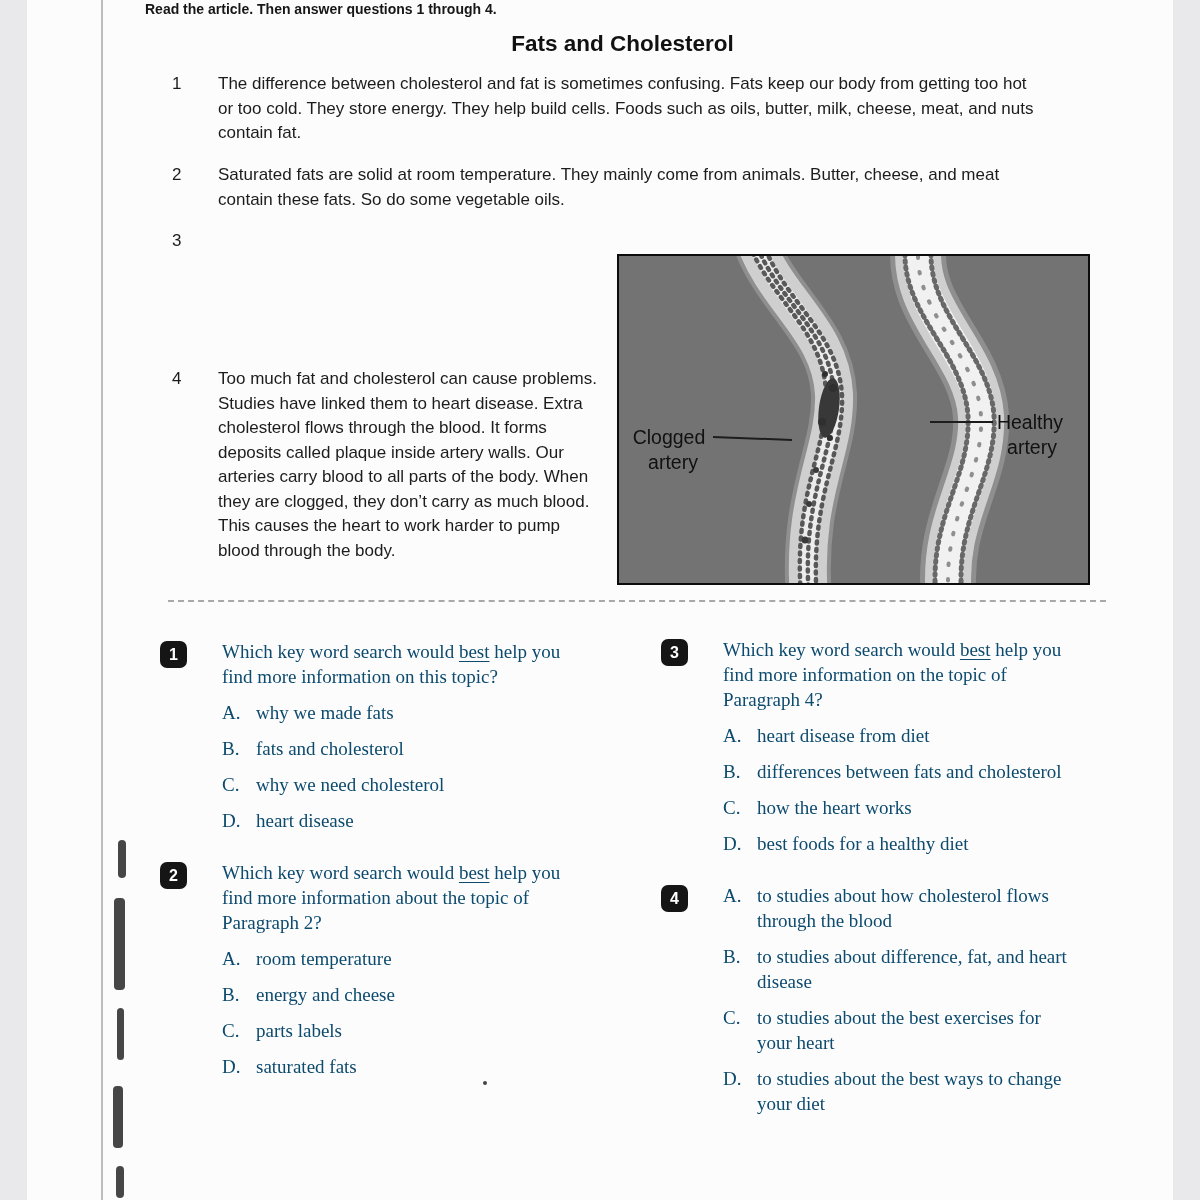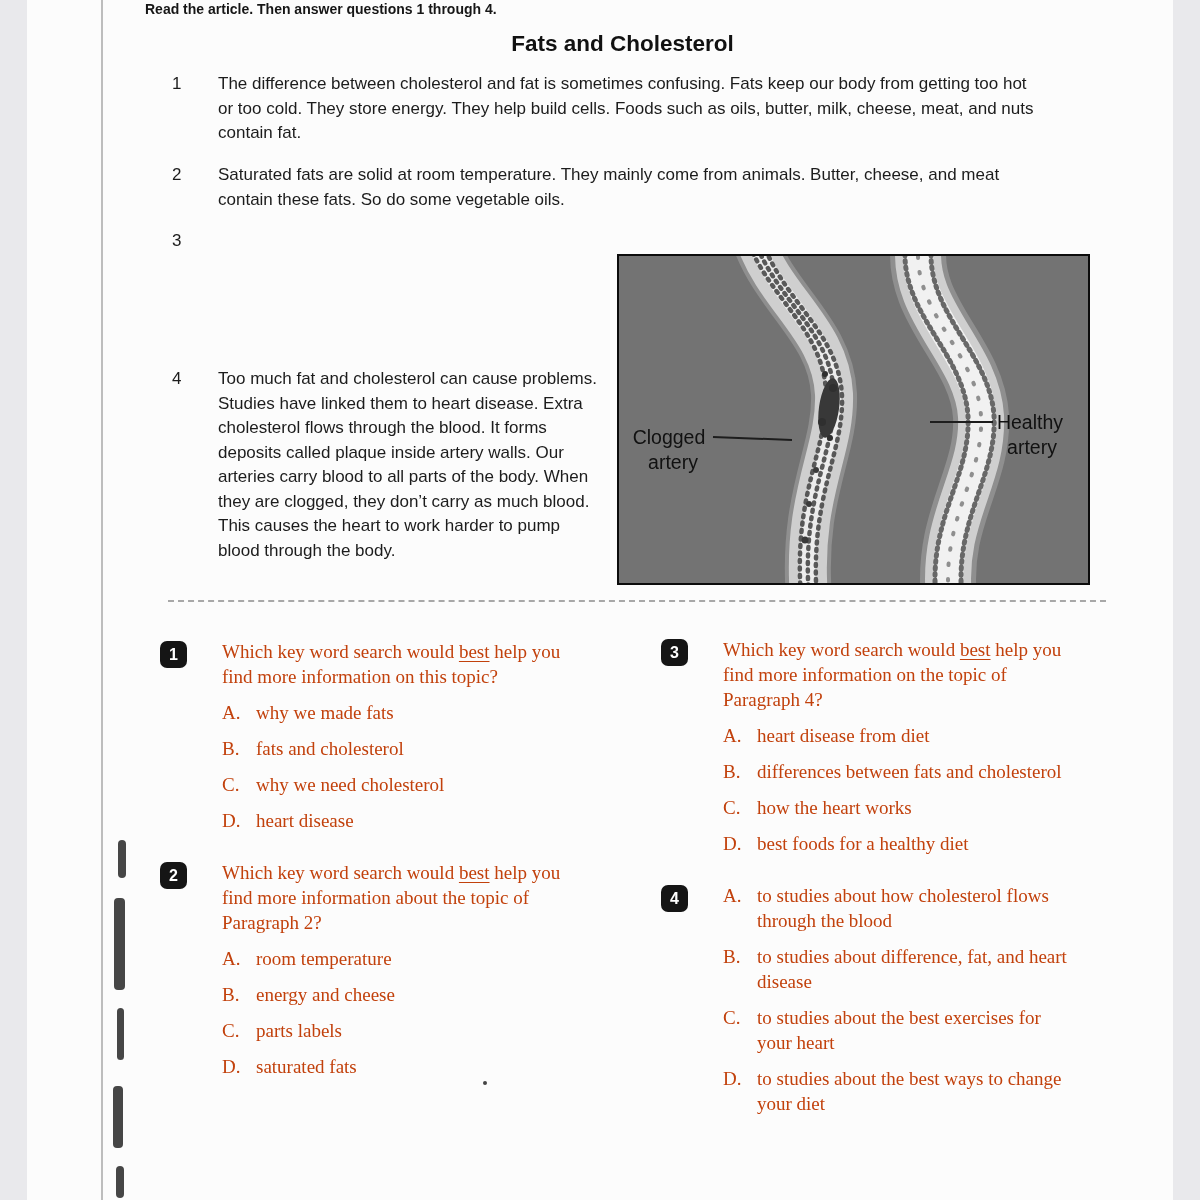--- a/index.html
+++ b/index.html
@@ -56,21 +56,21 @@
   .badge {
     flex:0 0 27px; width:27px; height:27px; margin-top:2px;
     background:#151515; border-radius:7px;
     color:#ffffff; font-weight:bold; font-size:16px;
     display:flex; align-items:center; justify-content:center;
     font-family:"Liberation Sans", sans-serif;
   }
   .qbody {
     margin-left:35px; width:352px;
     font-family:"Liberation Serif", serif;
-    font-size:19px; line-height:25px; color:#c2410c;
+    font-size:19px; line-height:25px; color:#0c4a6e;
   }
   .stem { margin-bottom:11px; }
   .u { text-decoration:underline; text-underline-offset:3px; }
   .choice { display:flex; margin-bottom:11px; }
   .letter { flex:0 0 34px; width:34px; }
   .ctext { flex:1; }
 
   .artifact-zone { position:absolute; left:84px; top:840px; width:20px; height:360px; }
   .artifact { position:absolute; background:#262626; opacity:.85; border-radius:4px; }
   .a1 { top:0;   left:7px; width:8px;  height:38px; }

